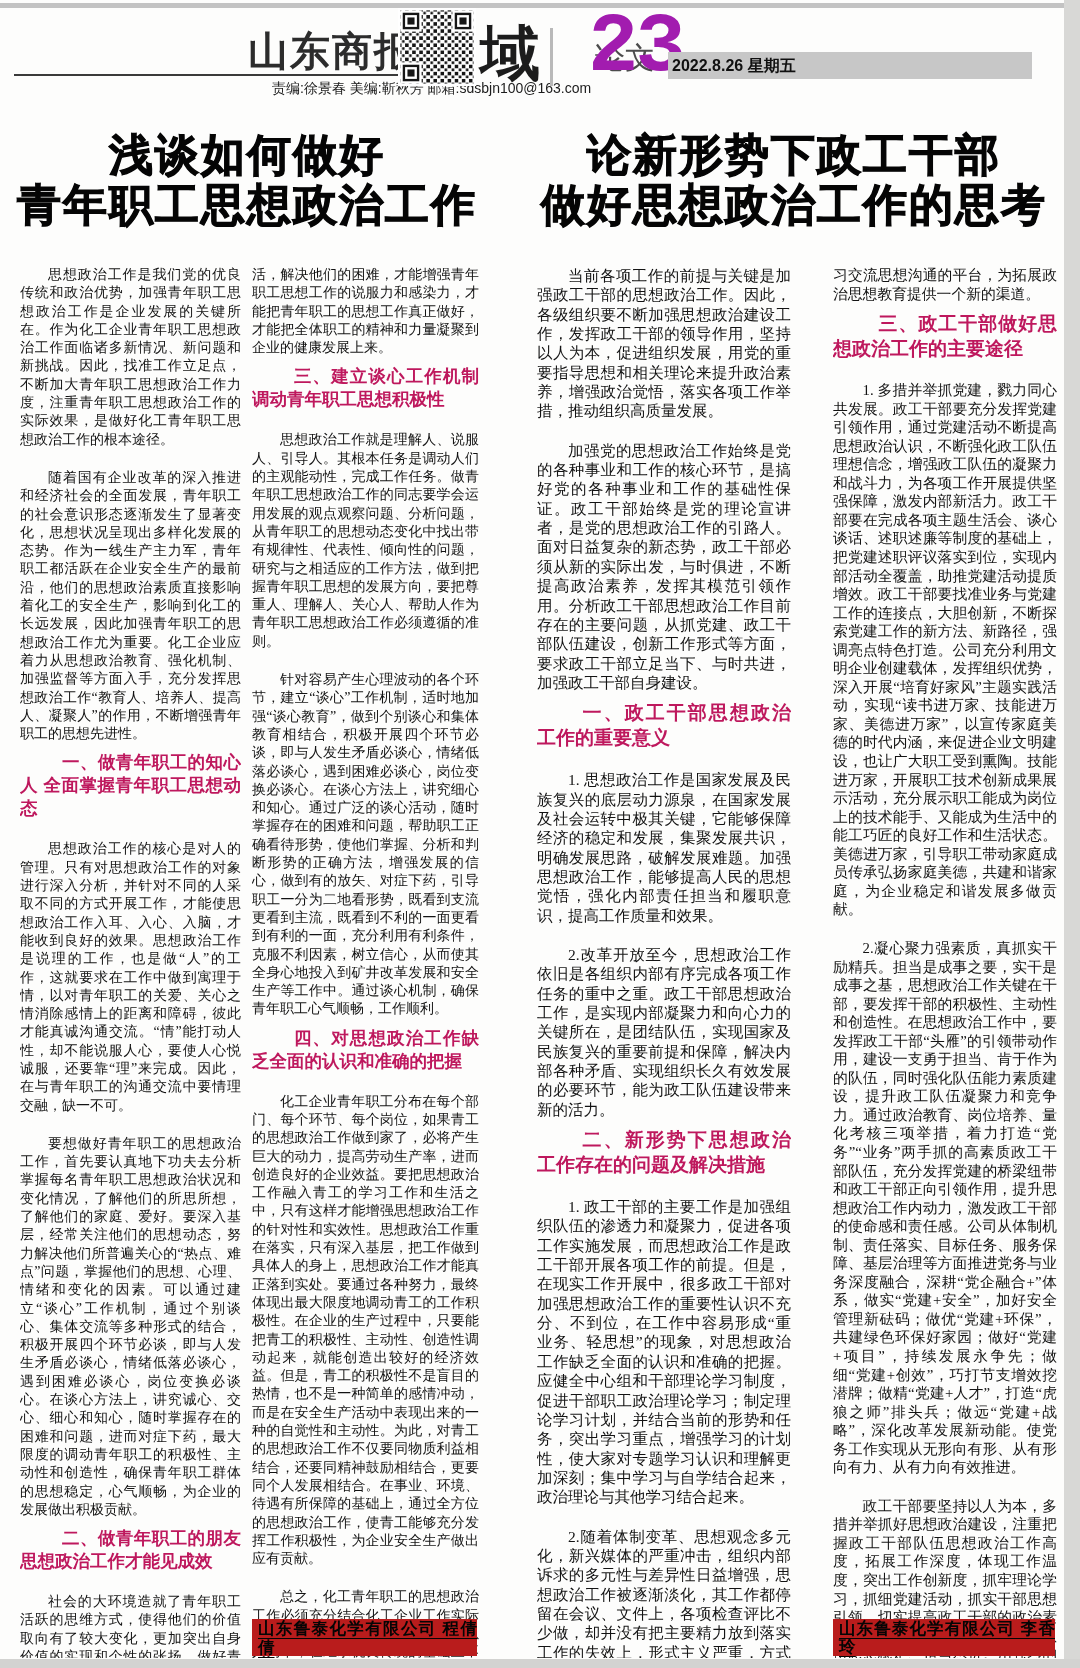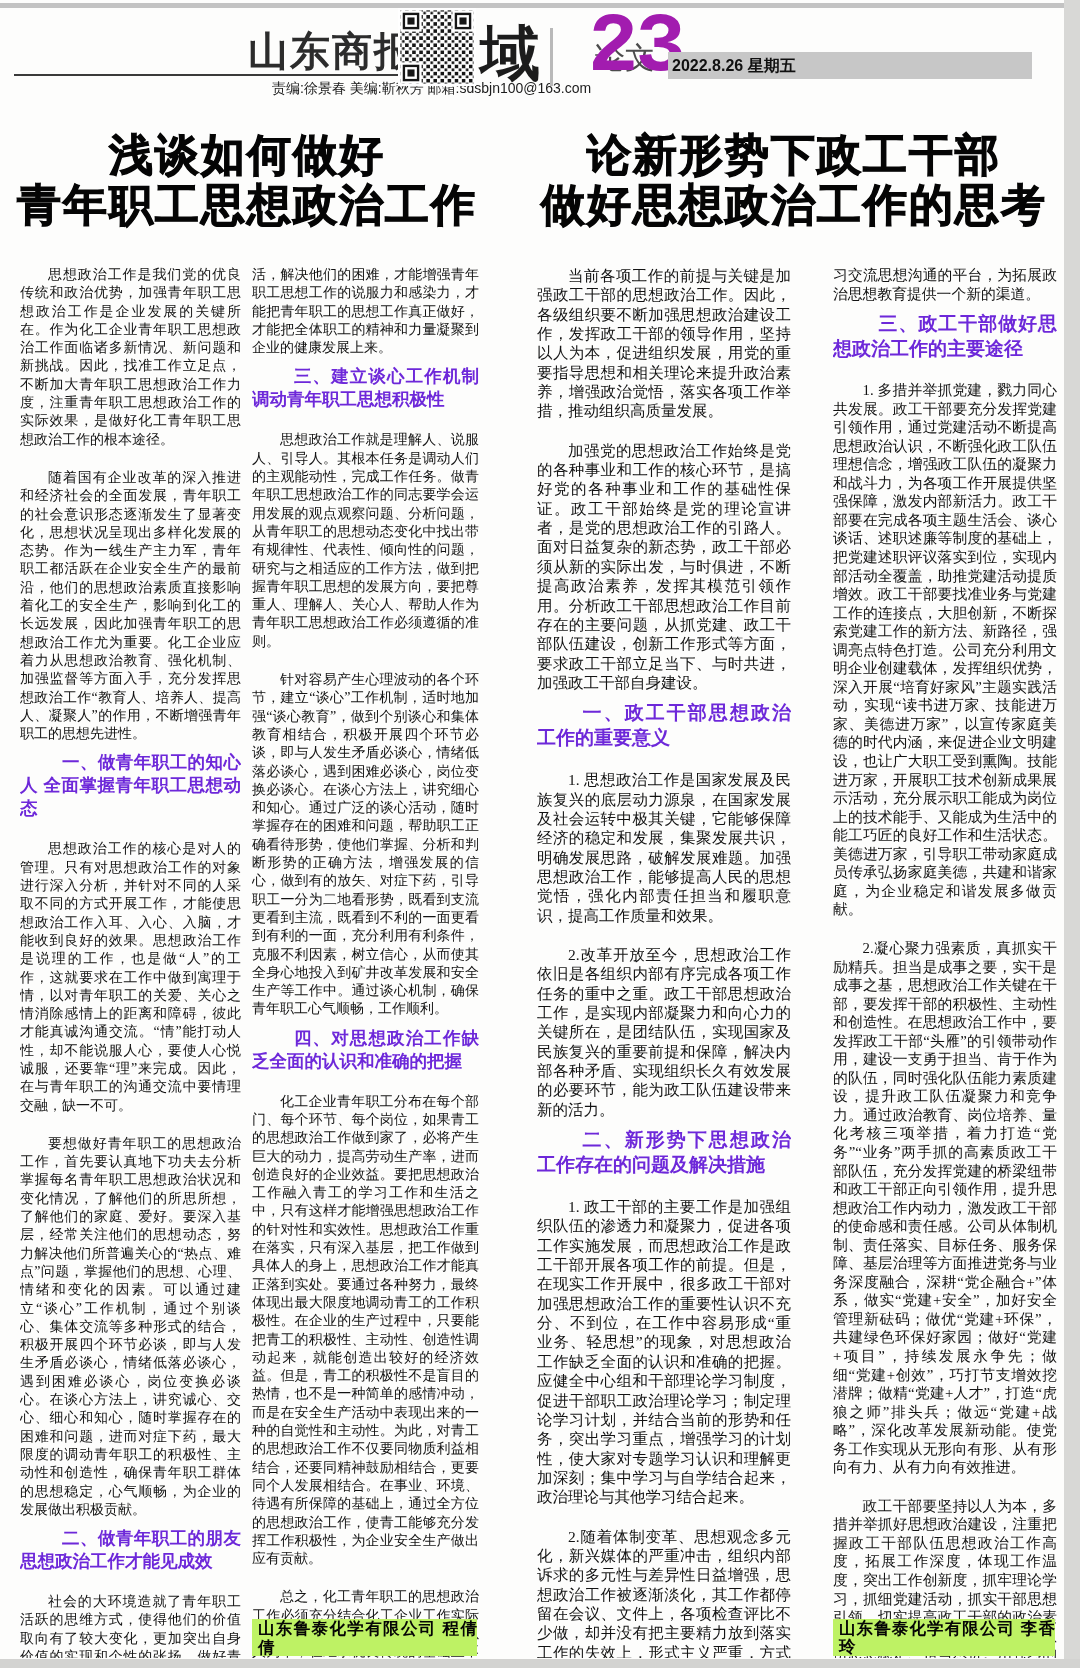--- a/index.html
+++ b/index.html
@@ -36,25 +36,25 @@
   .title-right{left:526px;top:130px;width:536px;}
   
   .col{position:absolute;top:246px;height:1412px;overflow:hidden;text-align:justify;}
   .c1{left:20px;width:221px;font-size:14px;line-height:18.3px;}
   .c2{left:252px;width:227px;font-size:14px;line-height:18.3px;}
   .c3{left:537px;width:254px;font-size:15.5px;line-height:19.35px;}
   .c4{left:833px;width:224px;font-size:14.8px;line-height:18.55px;}
   .para{text-indent:2em;margin-top:20px;}
   .para.cont{text-indent:0;}
   .col-heading{font-family:"Liberation Sans","DejaVu Sans",sans-serif;font-weight:700;
-               font-size:17.5px;line-height:23px;text-indent:2.4em;margin:8px 0 5px;color:#6d28d9;}
+               font-size:17.5px;line-height:23px;text-indent:2.4em;margin:8px 0 5px;color:#be185d;}
   .c3 .col-heading,.c4 .col-heading{font-size:19px;line-height:25px;}
   .byline{position:absolute;bottom:2px;right:2px;font-family:"Liberation Sans","DejaVu Sans",sans-serif;
-          font-weight:700;font-size:16.5px;color:#050505;
-          text-underline-offset:4px;background:#bef264;padding-left:6px;margin-top:32px;}
+          font-weight:700;font-size:16.5px;color:#050505;text-decoration:underline;
+          text-underline-offset:4px;background:#b91c1c;padding-left:6px;margin-top:32px;}
 </style>
 </head>
 <body>
 
 <div class="page">
   <div class="edge edge-top"></div>
   <div class="edge edge-right"></div>
   <div class="edge edge-bottom"></div>
 
   <header>

